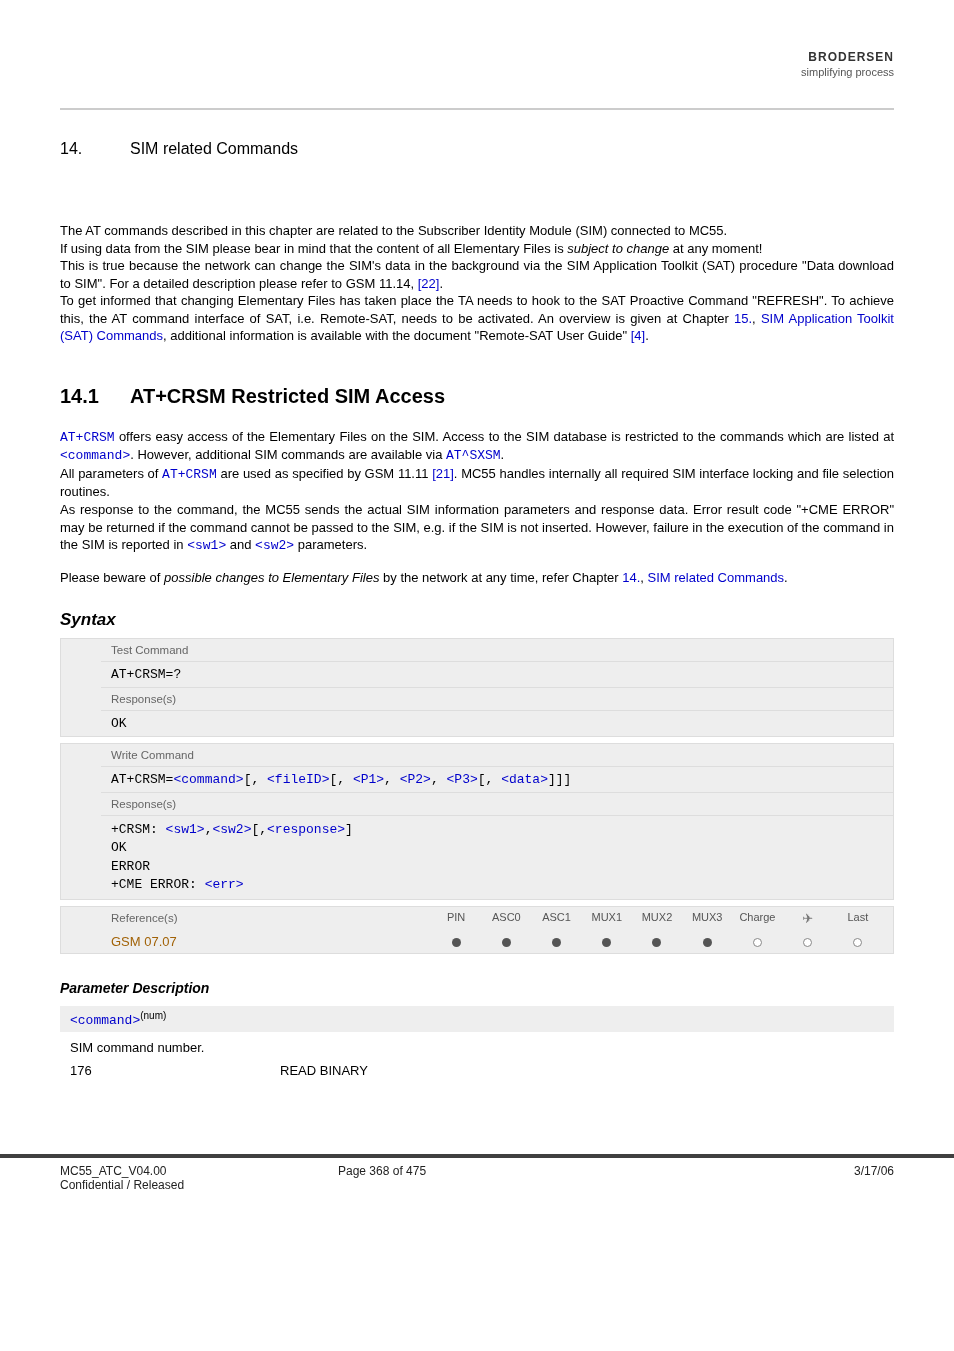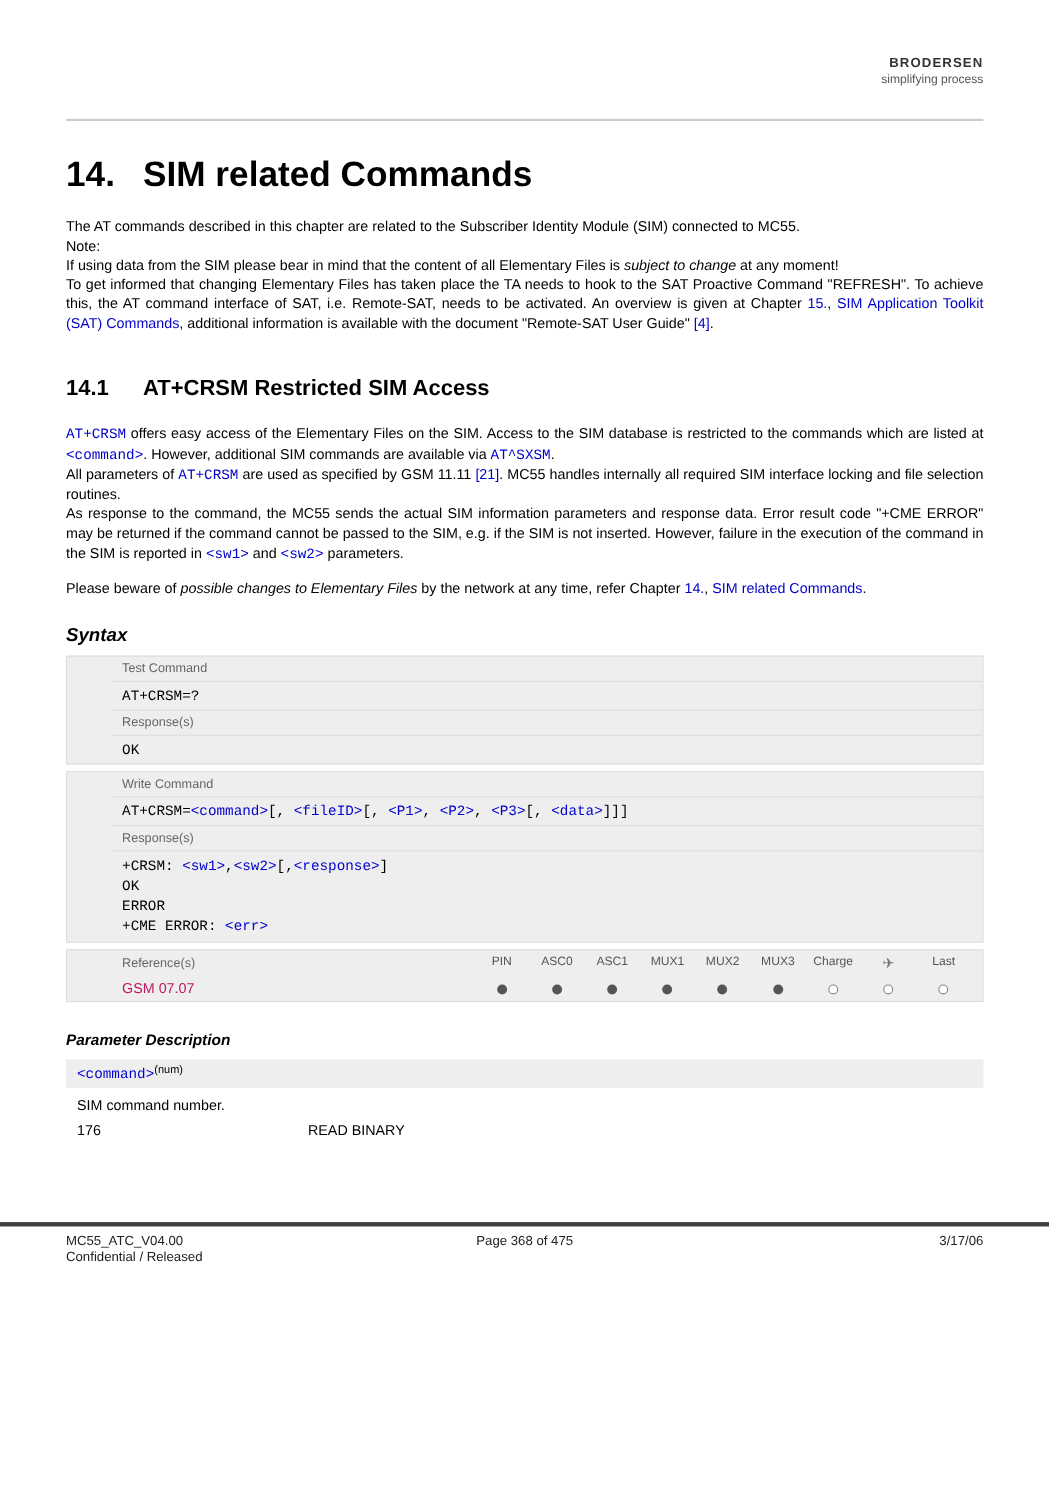--- a/index.html
+++ b/index.html
@@ -33,23 +33,23 @@
     font-weight: 900;
     letter-spacing: 1px;
     color: #333;
   }
   .logo-tag {
     font-size: 11px;
     color: #555;
     margin-top: 2px;
   }
   h1.chapter {
-    font-size: 32px;
-    font-weight: bold;
-    margin: 30px 0 20px 0;
+    font-size: 16px;
+    font-weight: normal;
+    margin: 30px 0 64px 0;
   }
   h1.chapter .num {
     display: inline-block;
     width: 70px;
   }
   h2.section {
     font-size: 20px;
     font-weight: bold;
     margin: 40px 0 20px 0;
   }
@@ -110,21 +110,21 @@
     justify-content: space-between;
     gap: 0;
     font-size: 11px;
     color: #555;
   }
   .ref-cols span {
     flex: 1;
     text-align: center;
   }
   .ref-row2 .ref-left {
-    color: #be185d;
+    color: #a16207;
     font-size: 13px;
   }
   .dot-filled, .dot-empty {
     display: inline-block;
     width: 9px;
     height: 9px;
     border-radius: 50%;
     vertical-align: middle;
   }
   .dot-filled { background: #555; }
@@ -164,43 +164,45 @@
   .footer {
     border-top: 4px solid #404040;
     margin-top: 50px;
     padding: 6px 60px 20px 60px;
     display: flex;
     justify-content: space-between;
     font-size: 12px;
     color: #222;
   }
   .footer .left { flex: 1; }
-  .footer .mid { flex: 1; text-align: center; }
+  .footer .mid { flex: 1; text-align: left; }
   .footer .right { flex: 1; text-align: right; }
 </style>
 </head>
 <body>
 
 <div class="page">
   <div class="header">
     <div class="logo">
       <div class="logo-text">BRODERSEN</div>
       <div class="logo-tag">simplifying process</div>
     </div>
   </div>
 
   <h1 class="chapter">
     <span class="num">14.</span><span>SIM related Commands</span>
   </h1>
 
   <p class="body">The AT commands described in this chapter are related to the Subscriber Identity Module (SIM) connected to MC55.</p>
 
-  <p class="body note-lead"> Note:</p>
   <p class="body">
     <span>If using data from the SIM please bear in mind that the content of all Elementary Files is </span><span class="italic">subject to change</span><span> at any moment!</span>
+  </p>
+  <p class="body">
+    <span>This is true because the network can change the SIM's data in the background via the SIM Application Toolkit (SAT) procedure "Data download to SIM". For a detailed description please refer to GSM 11.14, </span><span class="link">[22]</span><span>.</span>
   </p>
   <p class="body">
     <span>To get informed that changing Elementary Files has taken place the TA needs to hook to the SAT Proactive Command "REFRESH". To achieve this, the AT command interface of SAT, i.e. Remote-SAT, needs to be activated. An overview is given at Chapter </span><span class="link">15.</span><span>, </span><span class="link">SIM Application Toolkit (SAT) Commands</span><span>, additional information is available with the document "Remote-SAT User Guide" </span><span class="link">[4]</span><span>.</span>
   </p>
 
   <h2 class="section">
     <span class="num">14.1</span><span>AT+CRSM   Restricted SIM Access</span>
   </h2>
 
   <p class="body">

